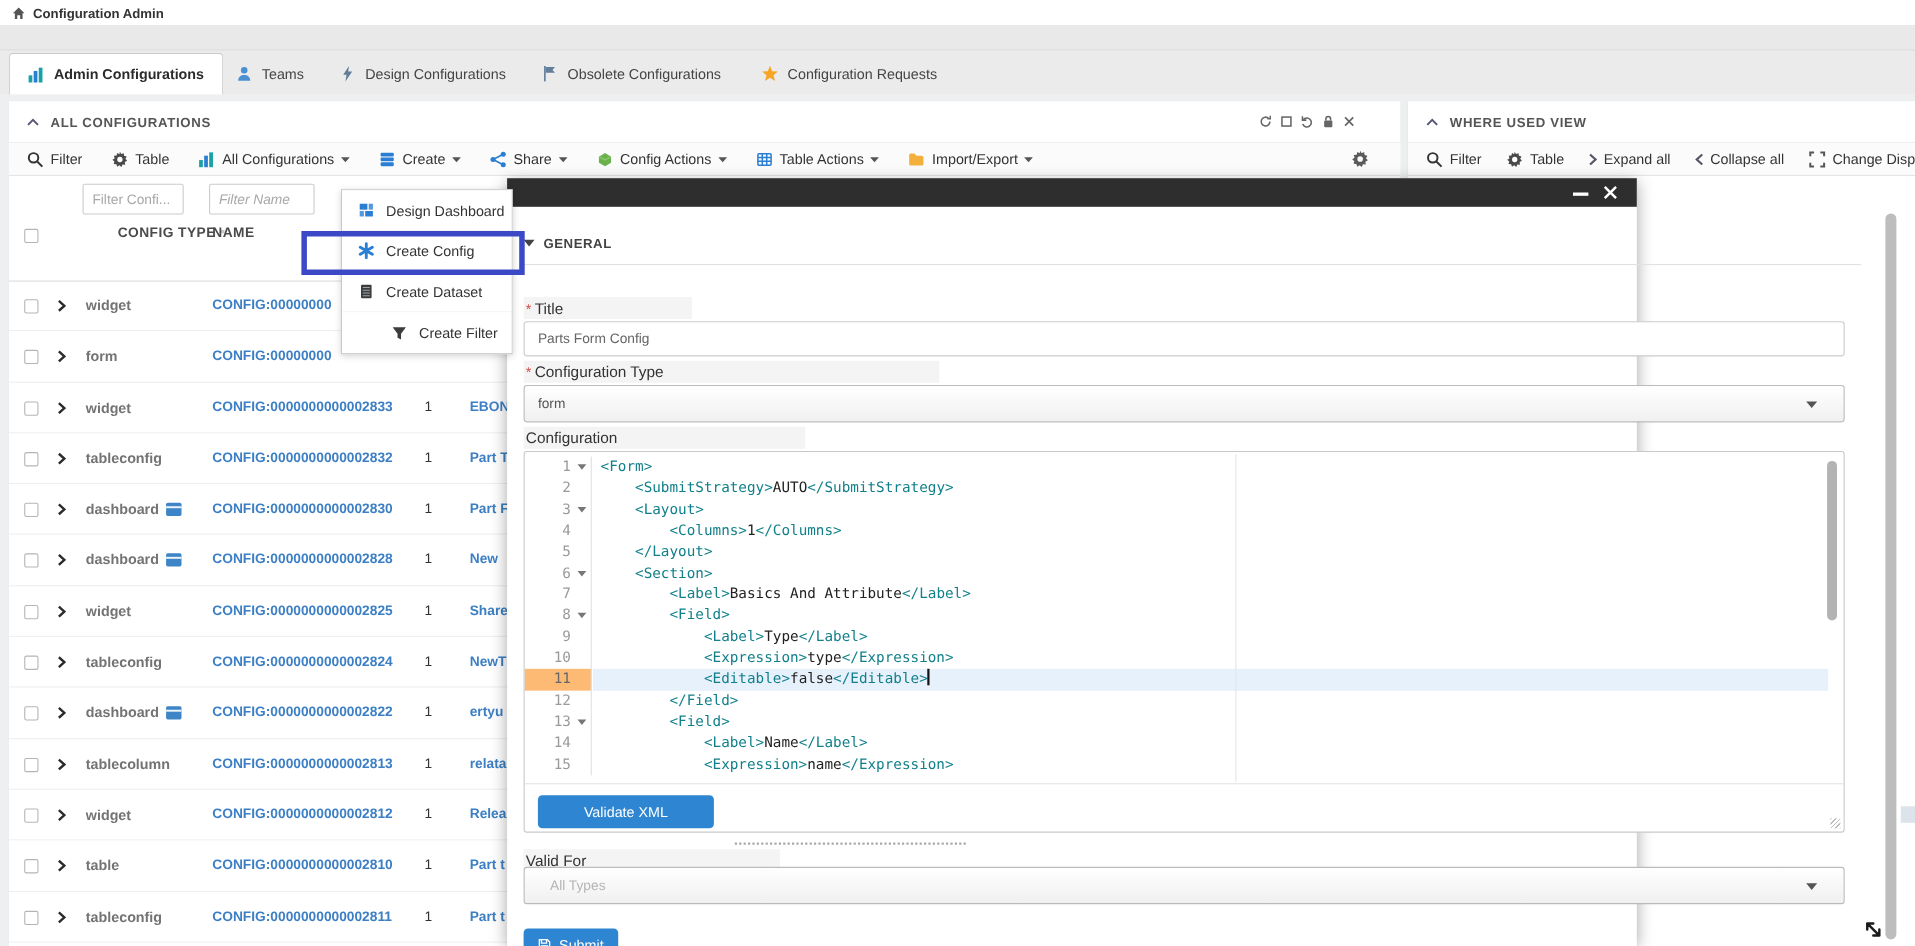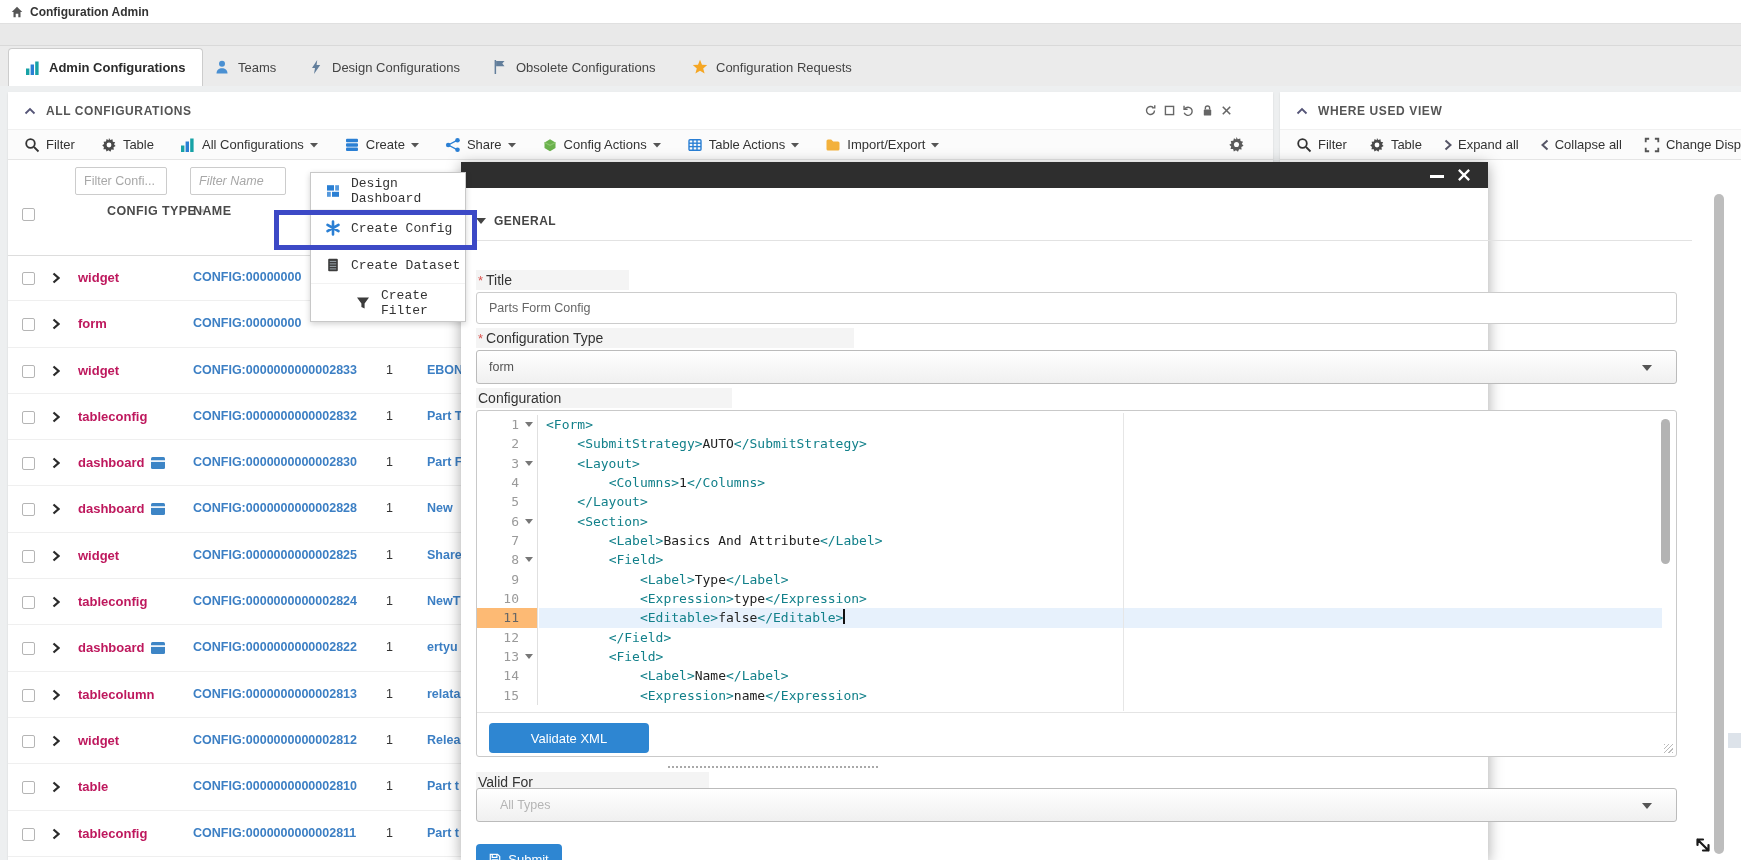--- a/index.html
+++ b/index.html
@@ -42,29 +42,29 @@
     font-size:12.5px; color:#444; padding:0 8px; font-family:"Liberation Sans",sans-serif; }
   .filter-input::placeholder { color:#a8a8a8; }
   .thead-label { position:absolute; font-size:12.5px; font-weight:bold; color:#4a4a4a; letter-spacing:.4px; }
   .thead-line { position:absolute; left:0; right:0; top:163px; border-top:1px solid #ddd; }
   .cb { position:absolute; width:13px; height:13px; border:1px solid #b5b5b5; background:#fff;
     border-radius:2px; cursor:pointer; }
   #rows { position:absolute; left:0; top:163px; right:0; bottom:0; overflow:hidden; }
   .trow { position:relative; height:46.3px; border-bottom:1px solid #efefef; }
   .trow .cb { left:14px; top:17px; }
   .rowchev { position:absolute; left:44px; top:17px; width:8px; height:12px; cursor:pointer; }
-  .ctype { position:absolute; left:70px; top:15px; font-size:13px; font-weight:600; color:#be185d;
+  .ctype { position:absolute; left:70px; top:15px; font-size:13px; font-weight:600; color:#737373;
     display:flex; align-items:center; gap:6px;text-align:right; }
   .cname { position:absolute; left:185px; top:15px; font-size:12.5px; font-weight:bold; color:#3c7fc4; cursor:pointer; white-space:nowrap; }
   .ccount { position:absolute; left:378px; top:15px; font-size:12.5px; color:#333; }
   .clabel { position:absolute; left:419px; top:15px; font-size:12.5px; font-weight:bold; color:#3c7fc4; white-space:nowrap; cursor:pointer; }
 
   
   .menu { position:absolute; left:310px; top:172px; width:156px; background:#fff;
-    border:1px solid #c8c8c8; box-shadow:0 2px 6px rgba(0,0,0,.18); z-index:20;font-family:Liberation Mono, monospace; }
+    border:1px solid #c8c8c8; box-shadow:0 2px 6px rgba(0,0,0,.18); z-index:20; }
   .mitem { height:37px; display:flex; align-items:center; gap:10px; padding-left:14px;
     font-size:13px; color:#333; cursor:pointer; border-bottom:1px solid #f2f2f2; background:#fff; }
   .mitem:last-child { border-bottom:none;padding-left:44px; }
 
   
   .modal { position:absolute; left:461px; top:162px; width:1027px; height:698px; background:#fff;
     box-shadow:0 3px 14px rgba(0,0,0,.35); z-index:10; }
   .modal-head { position:absolute; left:0; top:0; right:0; height:26px; background:#2e2e2e; }
   .mh-min { position:absolute; right:44px; top:13px; width:14px; height:3px; background:#fff; cursor:pointer; }
   .mh-close { position:absolute; right:16px; top:5px; width:16px; height:16px; cursor:pointer; }

